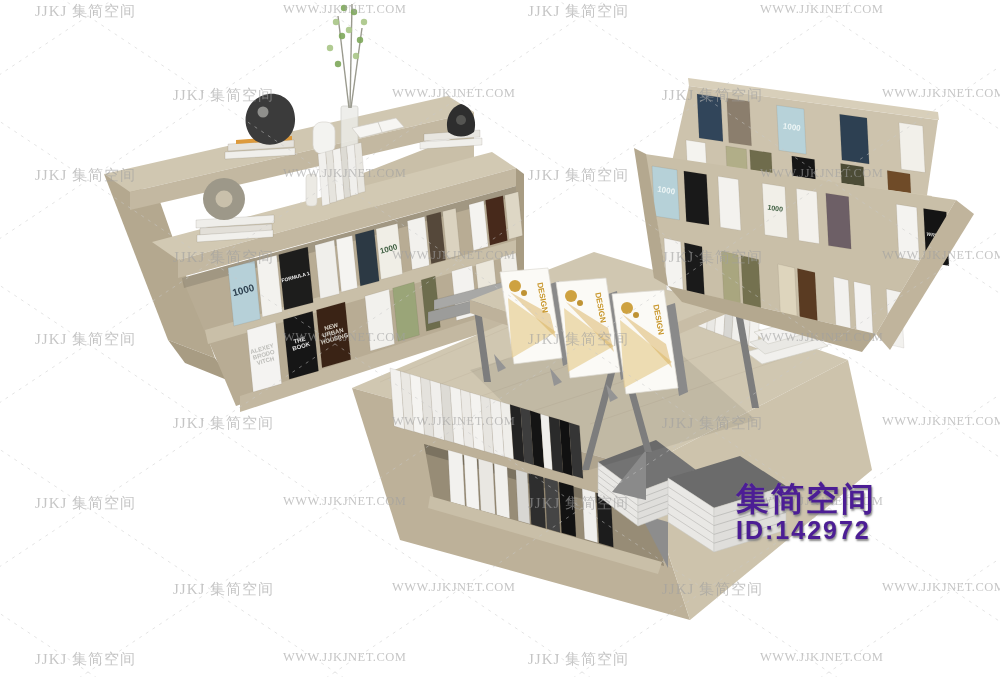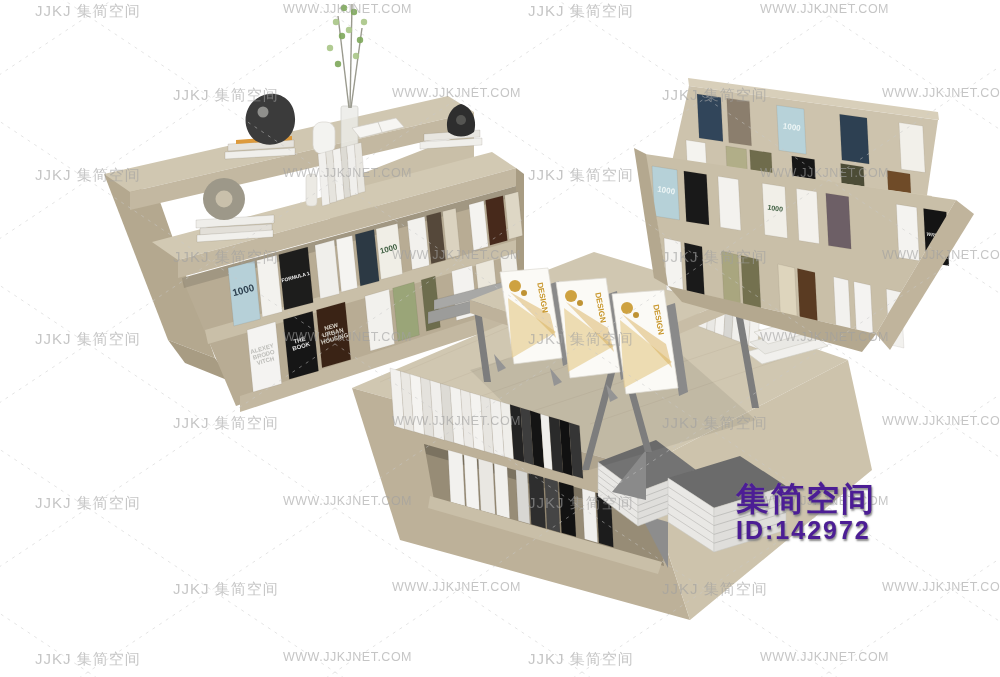--- a/index.html
+++ b/index.html
@@ -5,21 +5,21 @@
   html,body{margin:0;padding:0;background:#e8e8e8;}
   #stage{
     position:relative;width:1000px;height:677px;background:#ffffff;
     overflow:hidden;font-family:"Liberation Sans","DejaVu Sans",sans-serif;
   }
   #scene{position:absolute;left:0;top:0;}
   #wm-lines{position:absolute;left:0;top:0;pointer-events:none;}
   #wm-layer{position:absolute;left:0;top:0;width:100%;height:100%;pointer-events:none;}
   .wm{
     position:absolute;white-space:nowrap;color:#a0a0a0;opacity:.6;
-    font-family:Liberation Sans, sans-serif;
+    font-family:Liberation Serif, serif;
   }
   .wm.brand{font-size:15px;font-weight:500;letter-spacing:1px;}
   .wm.site{font-size:12.5px;letter-spacing:.5px;}
   #badge{
     position:absolute;left:736px;top:482px;pointer-events:none;
     color:#4c1d95;font-weight:bold;line-height:1.05;
   }
   #badge .b1{
     font-size:33px;letter-spacing:2px;
     text-shadow:1px 2px 2px rgba(125,125,125,.9),0 0 1px rgba(150,150,150,.7);

